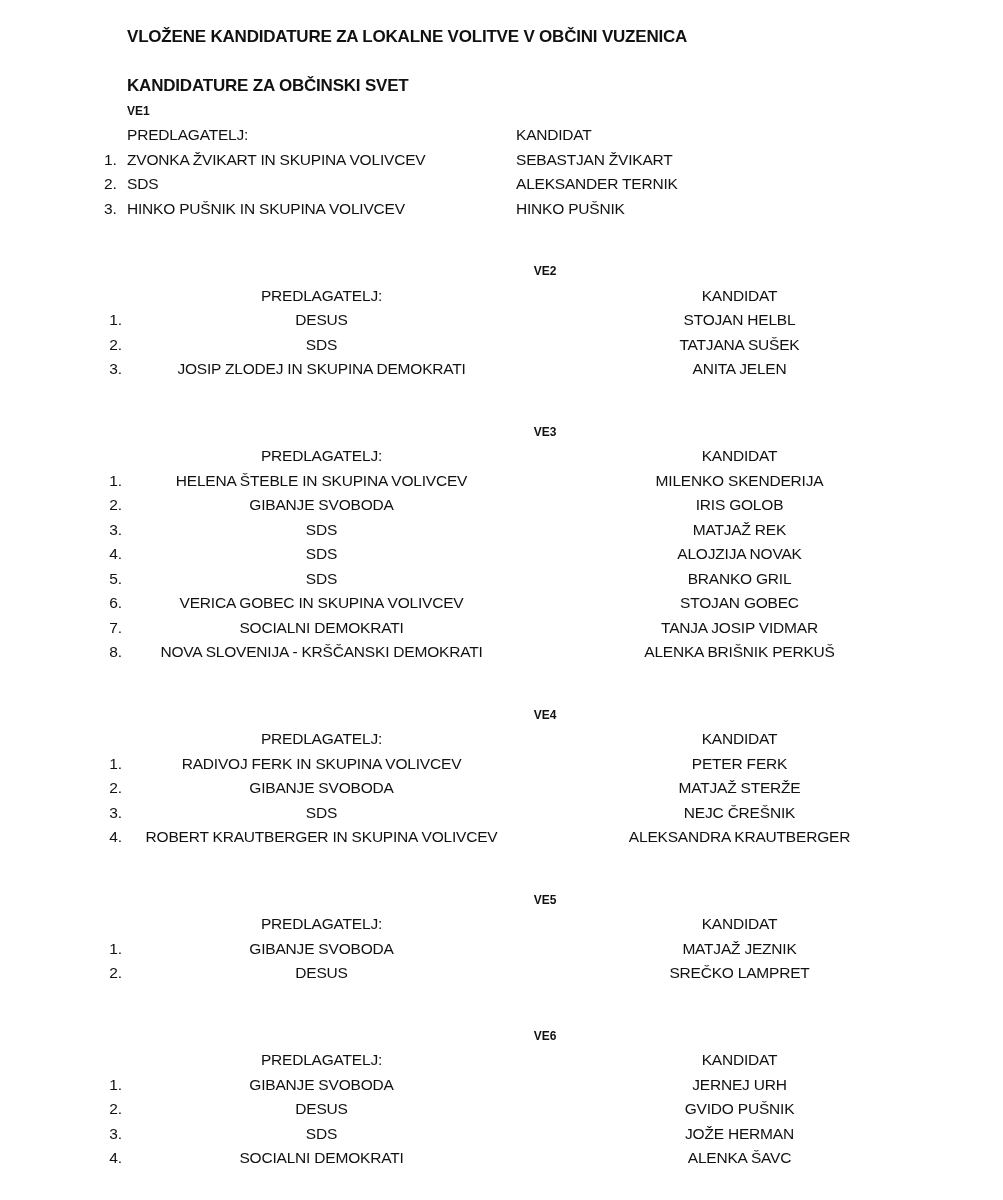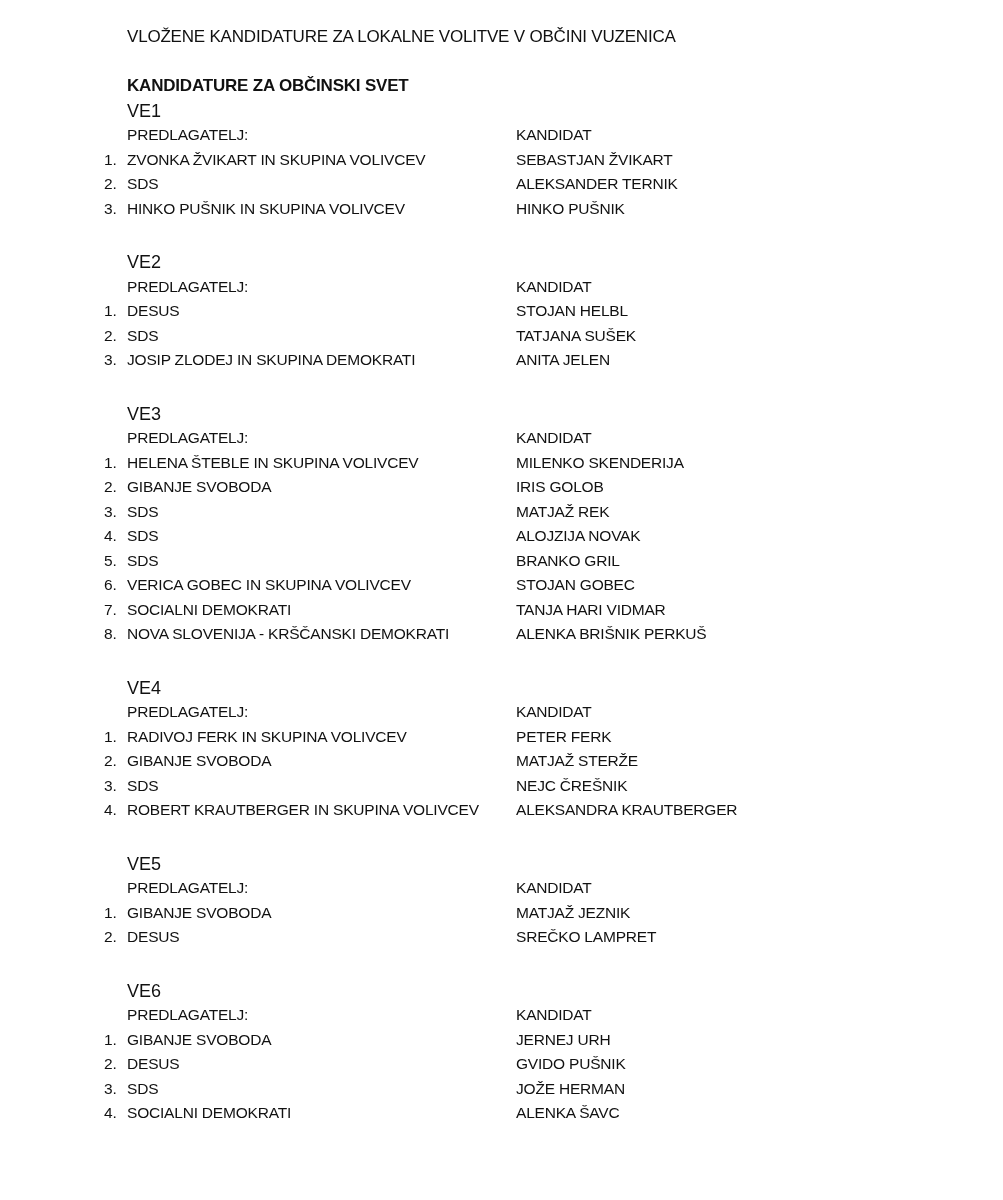--- a/index.html
+++ b/index.html
@@ -14,41 +14,42 @@
     background: #ffffff;
     box-sizing: border-box;
     padding: 24px 40px 0 104px;
     font-family: "Liberation Sans", sans-serif;
     color: #111111;
     overflow: hidden;
   }
   .doc-title {
     margin: 0 0 25px 23px;
     font-size: 17px;
-    font-weight: normal;
+    font-weight: bold;
     line-height: 25px;
     letter-spacing: -0.2px;
   }
   .doc-subtitle {
     margin: 0 0 0 23px;
     font-size: 17px;
     font-weight: bold;
     line-height: 24.5px;
     letter-spacing: -0.2px;
   }
   .section {
     margin: 0;
   }
   .section + .section {
-    margin-top: 29px;
+    margin-top: 38px;
+    text-align: center;
   }
   .unit-label {
     margin-left: 23px;
-    font-size: 18px;
-    font-weight: normal;
+    font-size: 12px;
+    font-weight: bold;
     line-height: 24.5px;
   }
   .row {
     display: flex;
     font-size: 15.5px;
     line-height: 24.5px;
     letter-spacing: -0.2px;
     white-space: nowrap;
   }
   .row .num {
@@ -157,21 +158,21 @@
       <span class="col2">BRANKO GRIL</span>
     </div>
     <div class="row">
       <span class="num">6.</span>
       <span class="col1">VERICA GOBEC IN SKUPINA VOLIVCEV</span>
       <span class="col2">STOJAN GOBEC</span>
     </div>
     <div class="row">
       <span class="num">7.</span>
       <span class="col1">SOCIALNI DEMOKRATI</span>
-      <span class="col2">TANJA HARI VIDMAR</span>
+      <span class="col2">TANJA JOSIP VIDMAR</span>
     </div>
     <div class="row">
       <span class="num">8.</span>
       <span class="col1">NOVA SLOVENIJA - KRŠČANSKI DEMOKRATI</span>
       <span class="col2">ALENKA BRIŠNIK PERKUŠ</span>
     </div>
   </div>
 
   <div class="section">
     <div class="unit-label">VE4</div>

